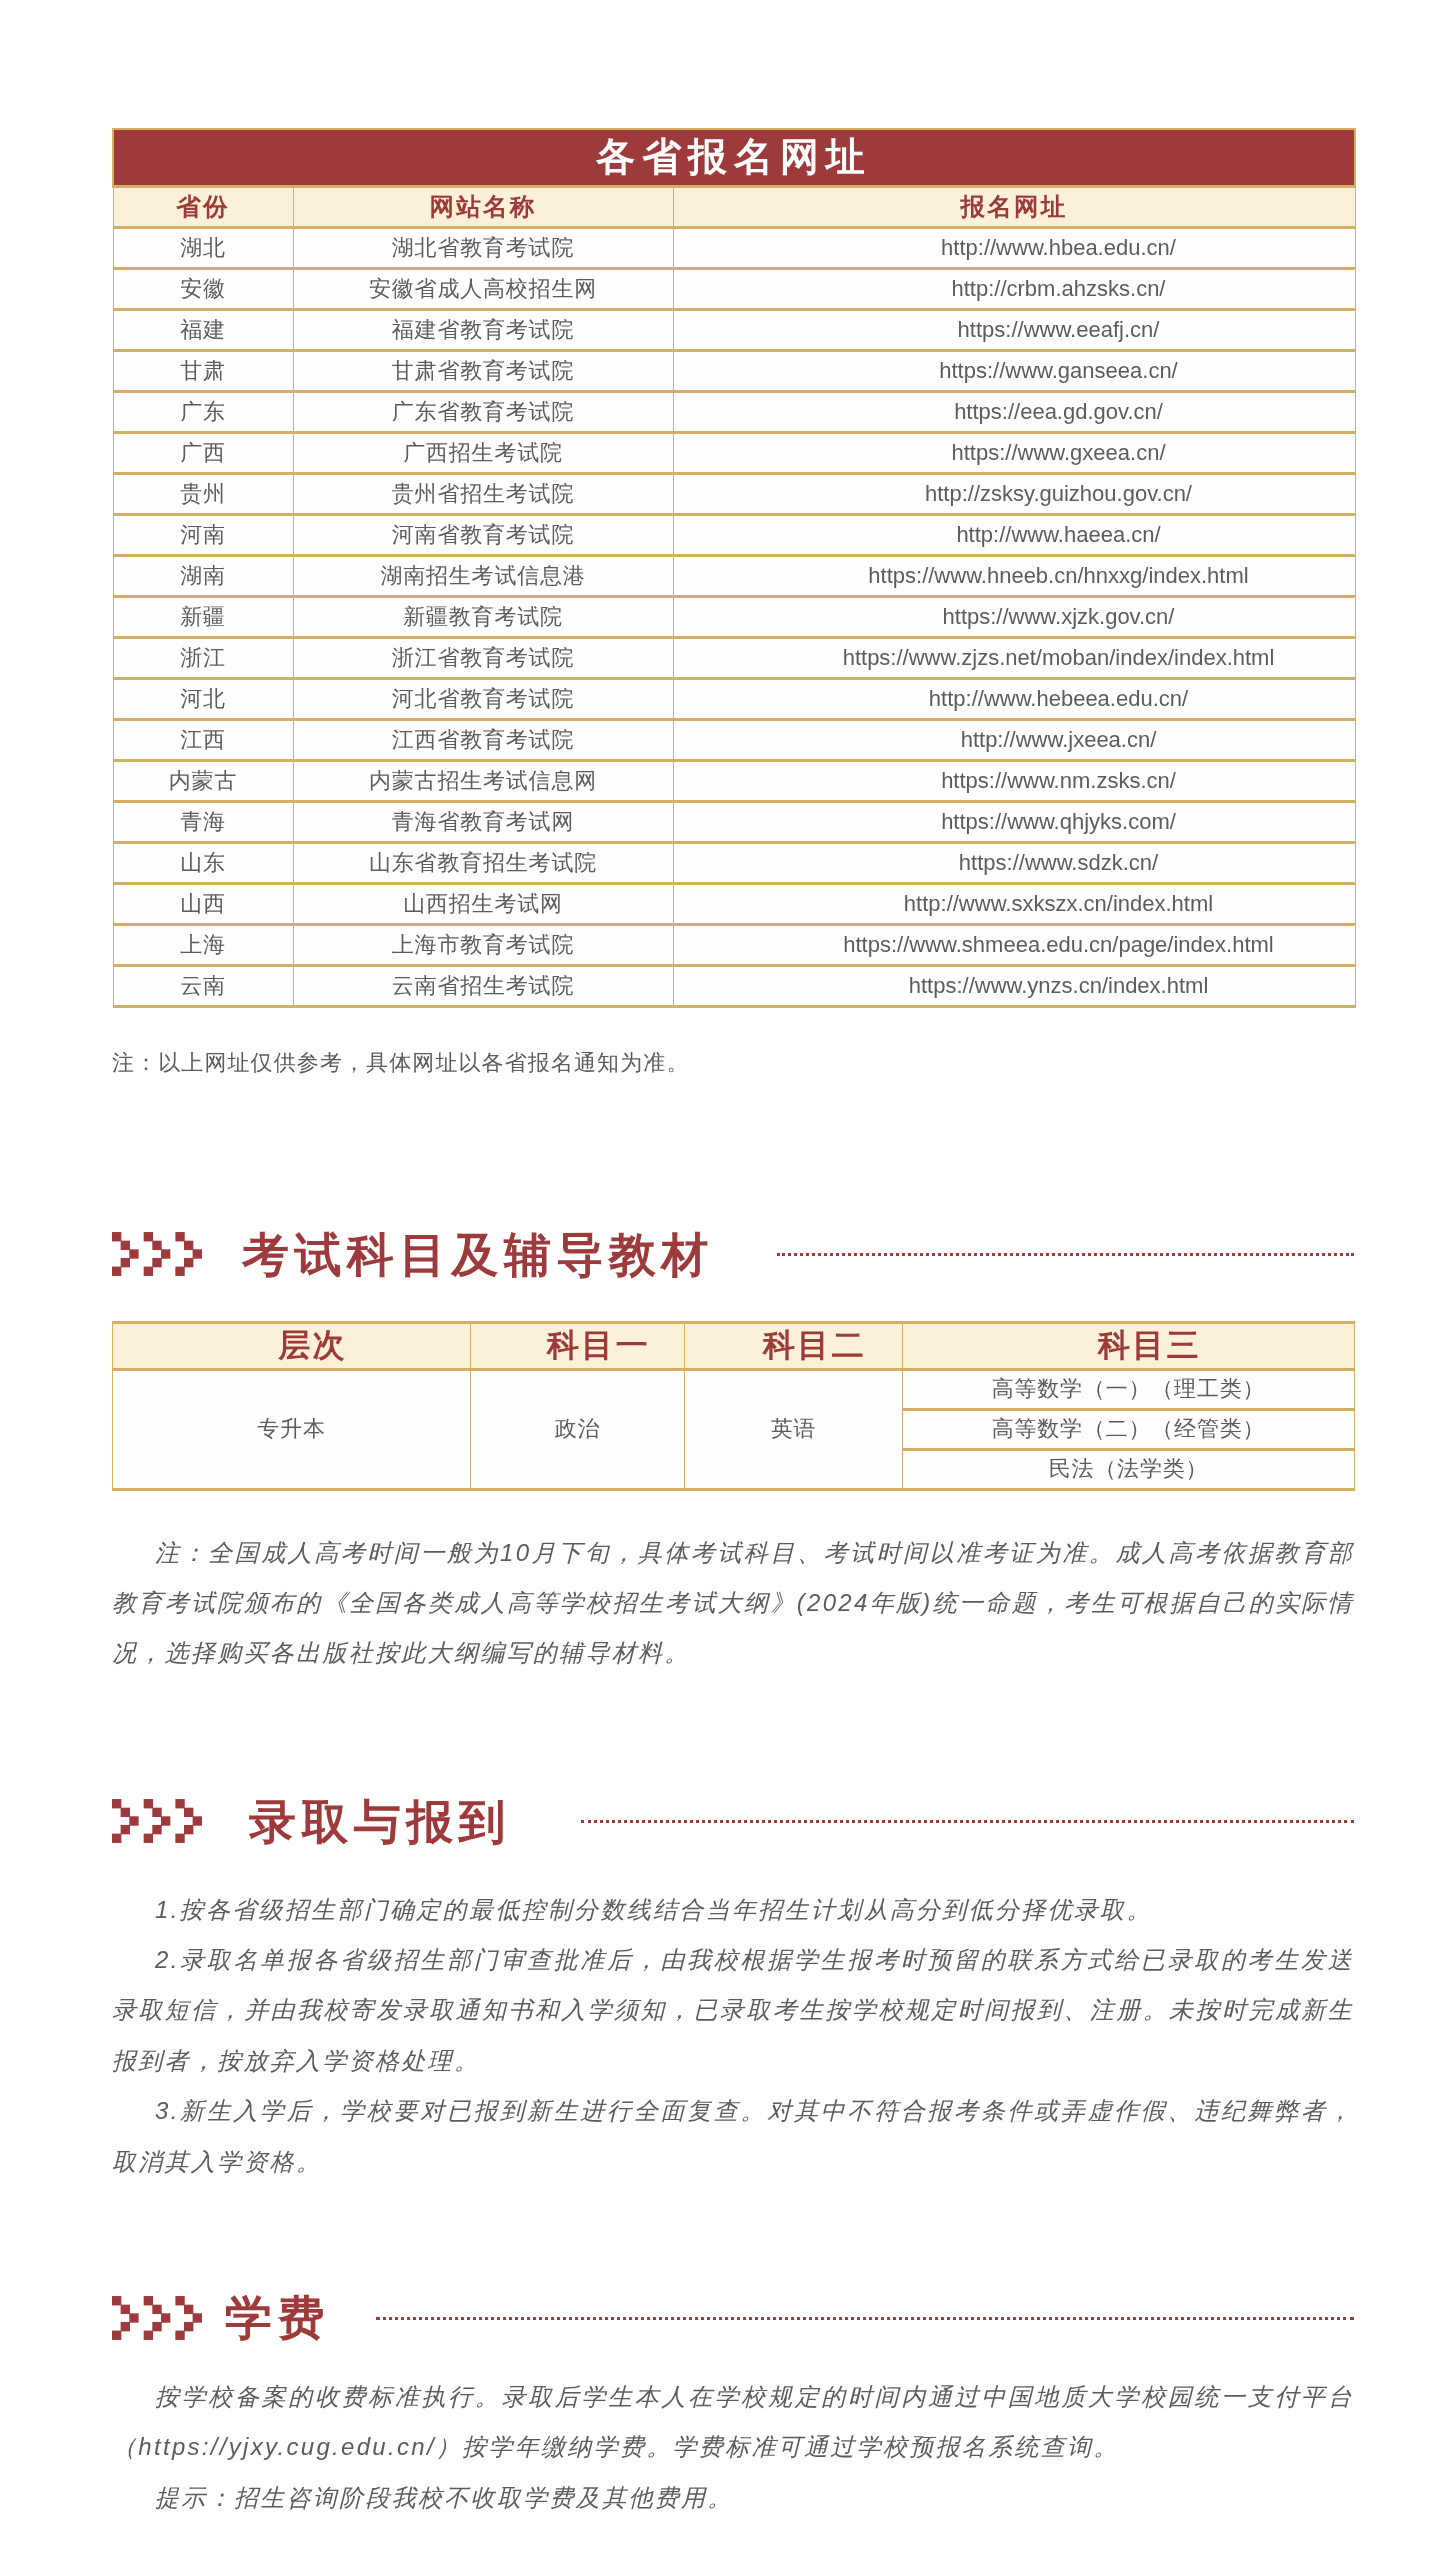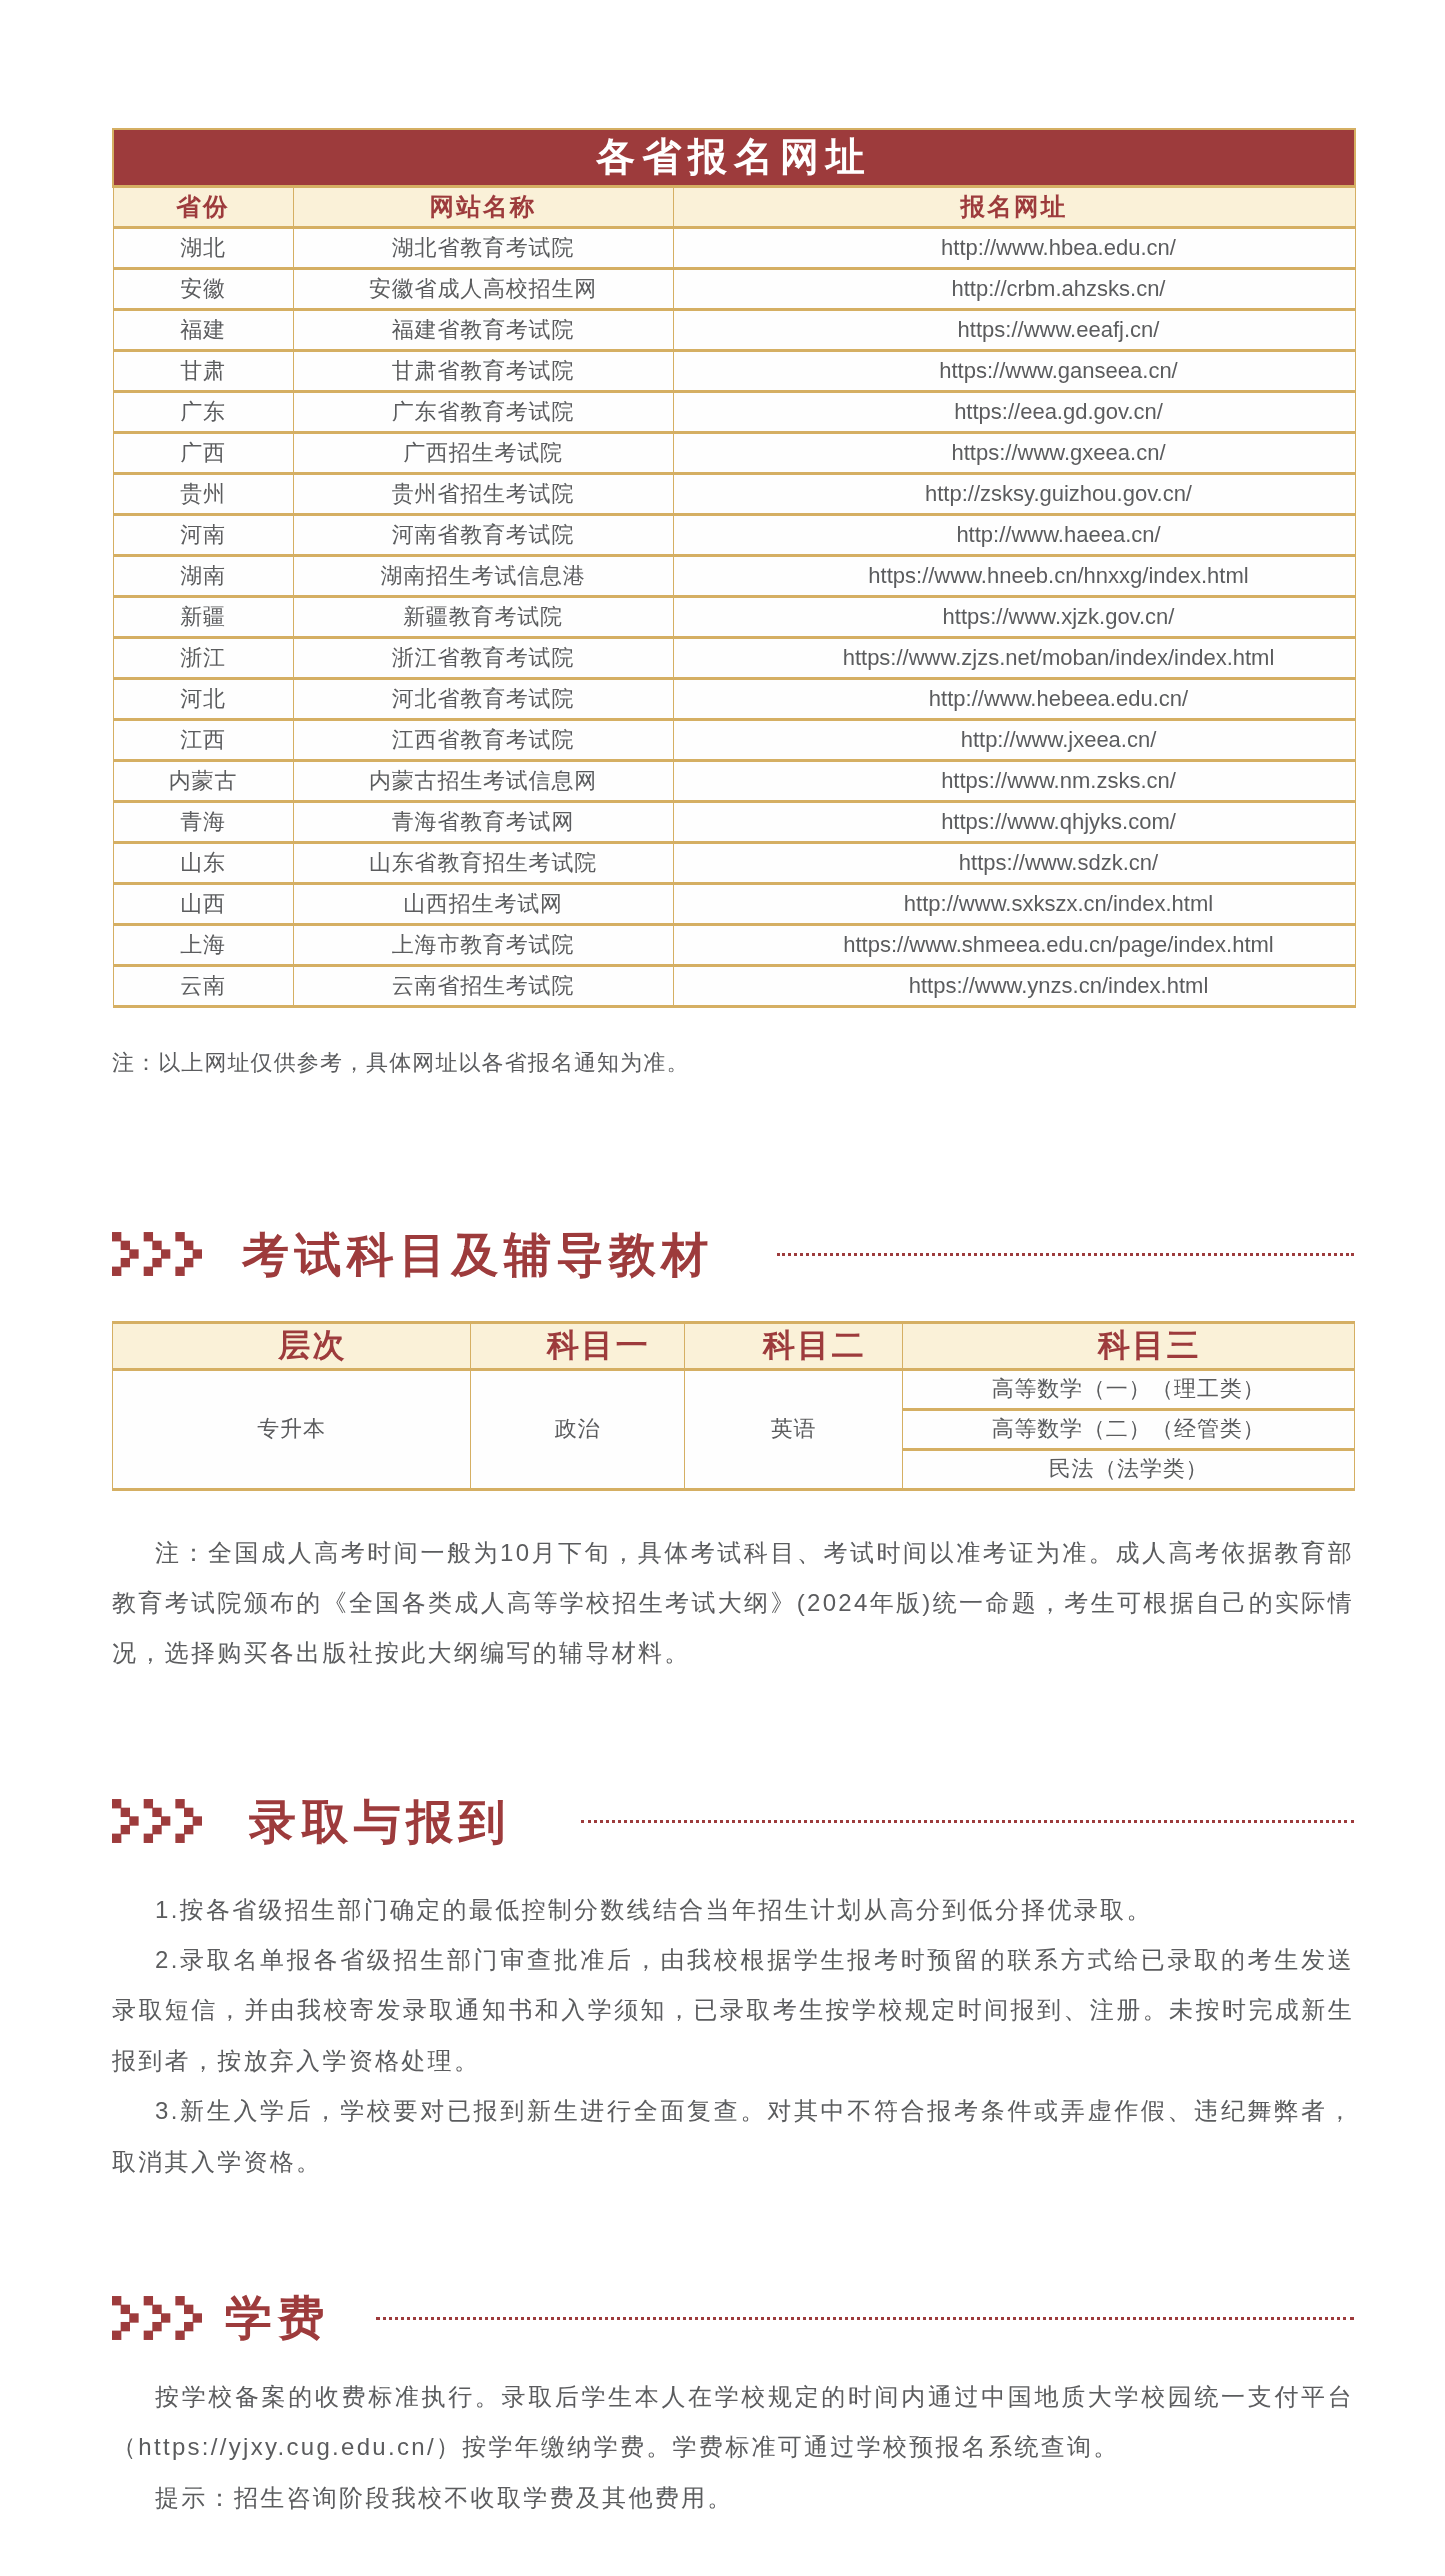--- a/index.html
+++ b/index.html
@@ -69,21 +69,21 @@
   .stable td{
     height:40px;font-size:22px;color:var(--gray);background:var(--rowbg);
     letter-spacing:0.8px;
   }
 
   
   .para{
     font-size:24px;color:var(--gray);line-height:2.1;
     letter-spacing:2.3px;text-align:justify;
   }
-  .para.indent{text-indent:43px;}
+  .para.indent{text-indent:43px;font-style:italic;}
   .mt-note{margin-top:37px;}
   .mt-p1{margin-top:40px;}
   .mt-fee{margin-top:31px;}
 </style>
 </head>
 <body>
 
 <div class="content">
 
   <table class="ptable">

